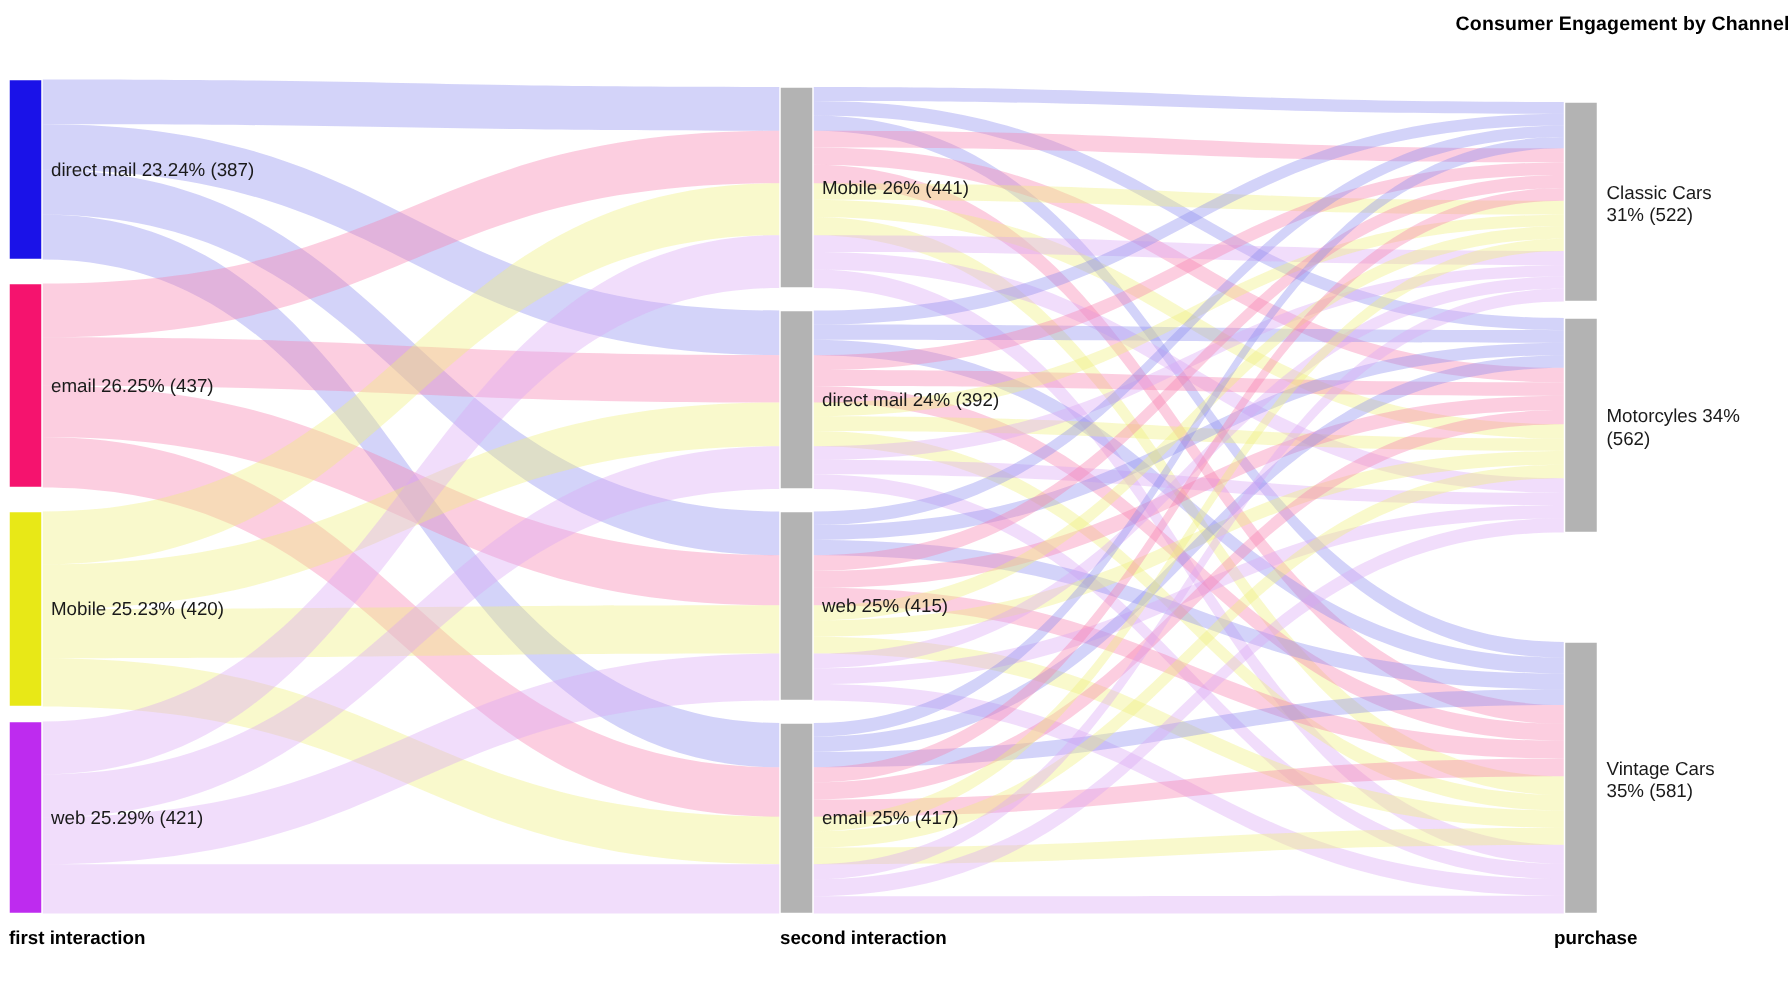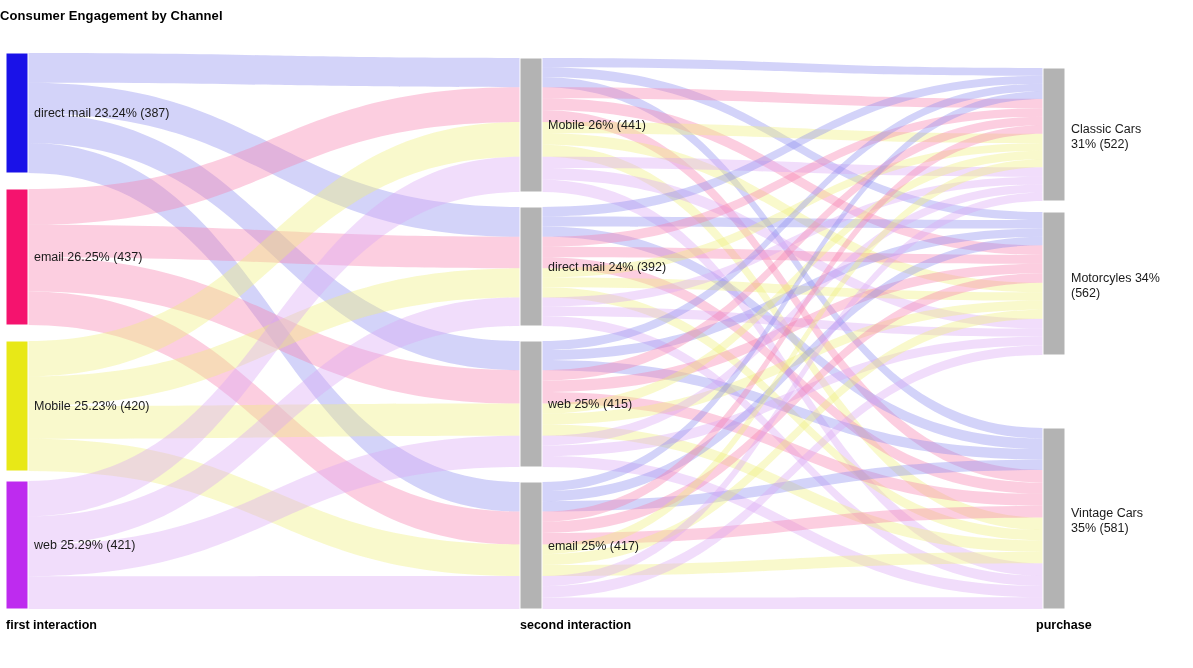--- a/index.html
+++ b/index.html
@@ -13,21 +13,21 @@
     height: 668px;
     background: #ffffff;
     font-family: "Liberation Sans", sans-serif;
     overflow: hidden;
   }
   #chart-title {
     position: absolute;
     top: 8px;
     left: 0;
     width: 1193px;
-    text-align: left;
+    text-align: right;
     font-size: 13px;
     font-weight: bold;
     color: #000000;
     letter-spacing: 0.1px;
   }
   svg#sankey {
     position: absolute;
     top: 0;
     left: 0;
   }

